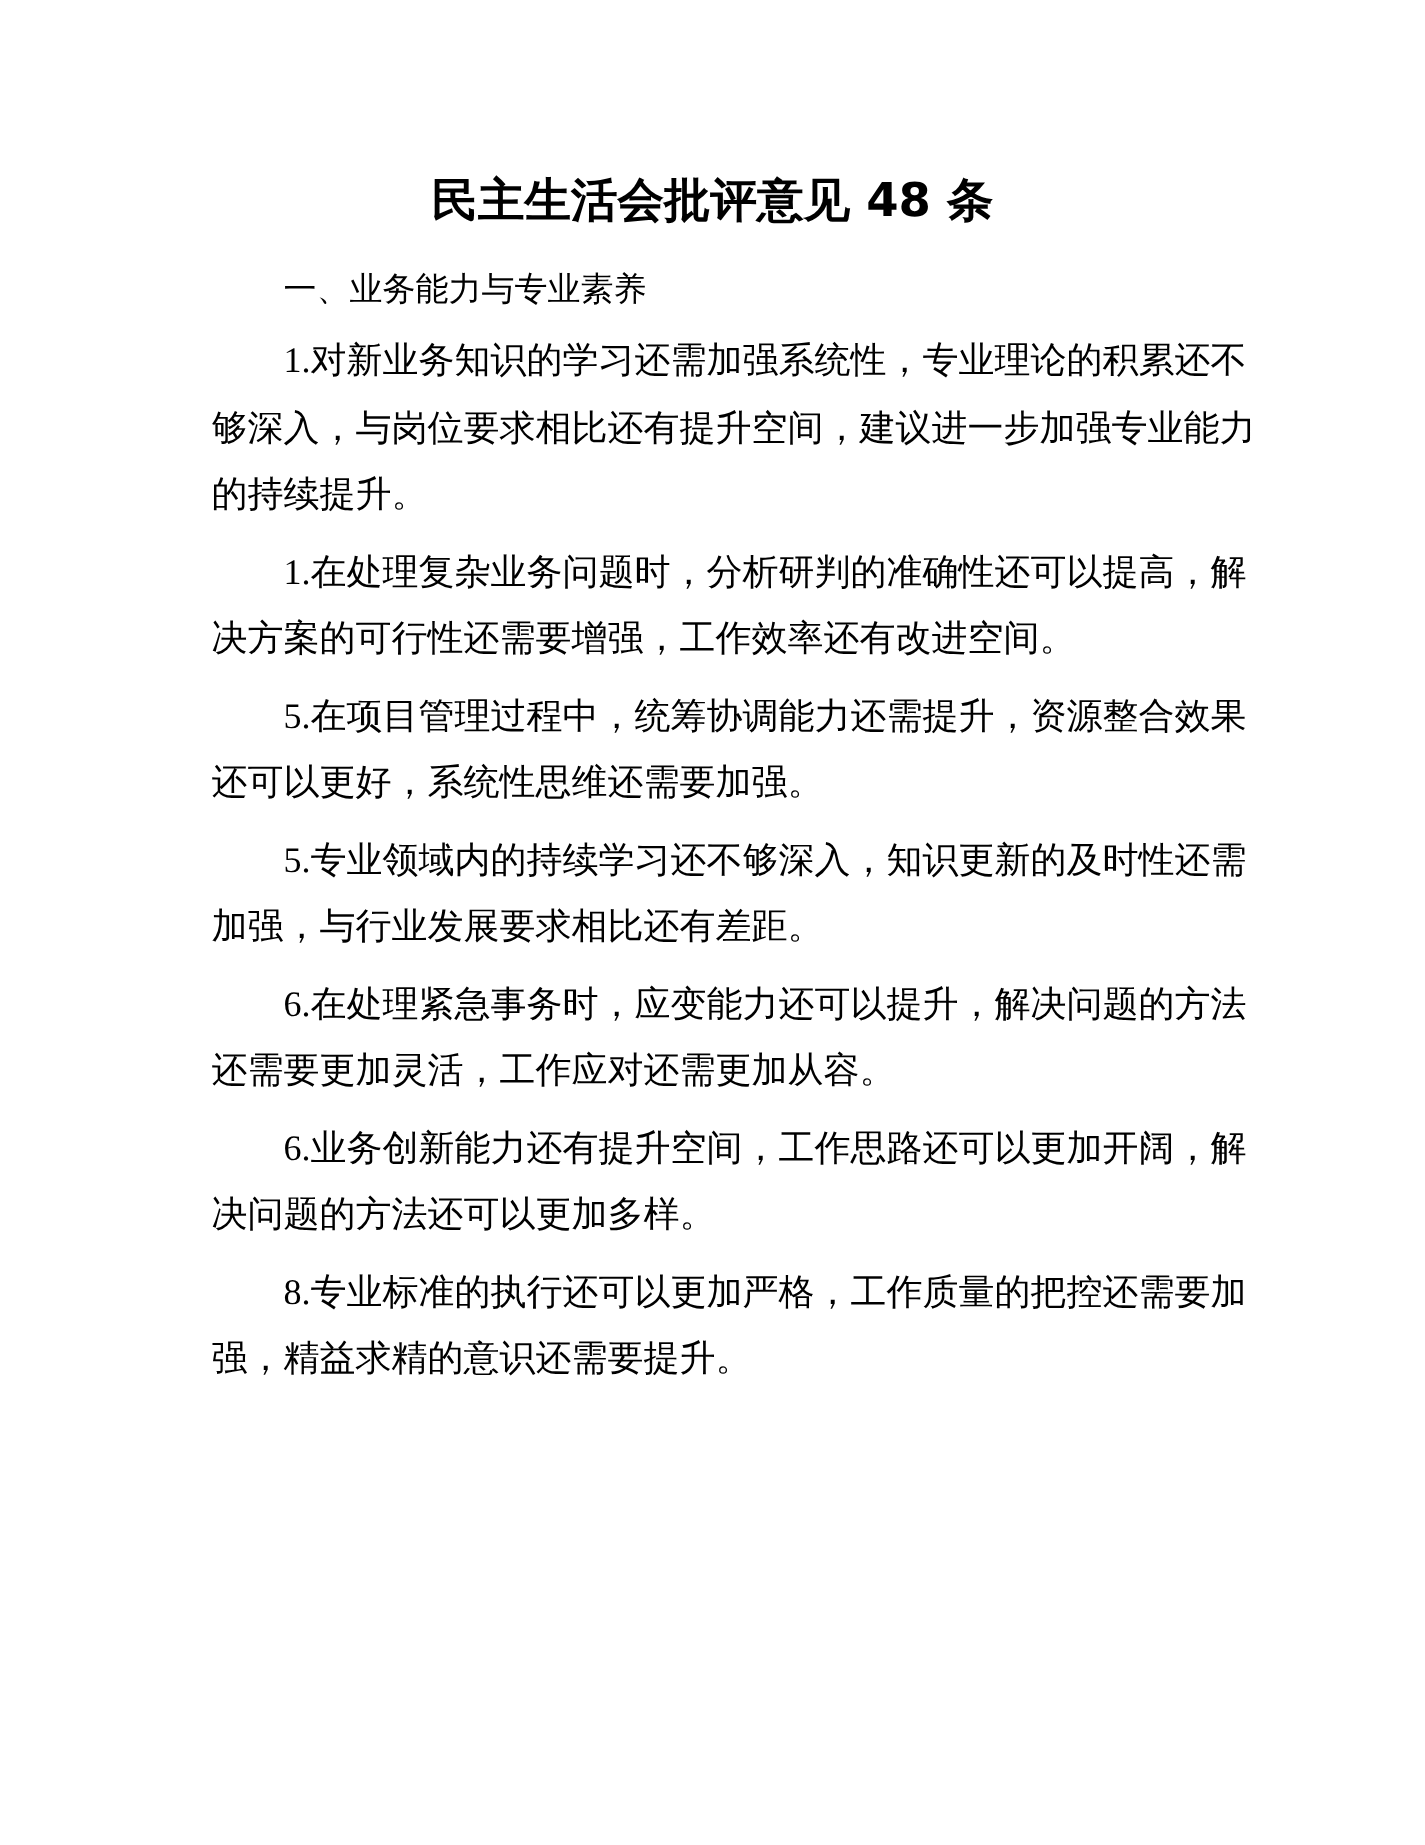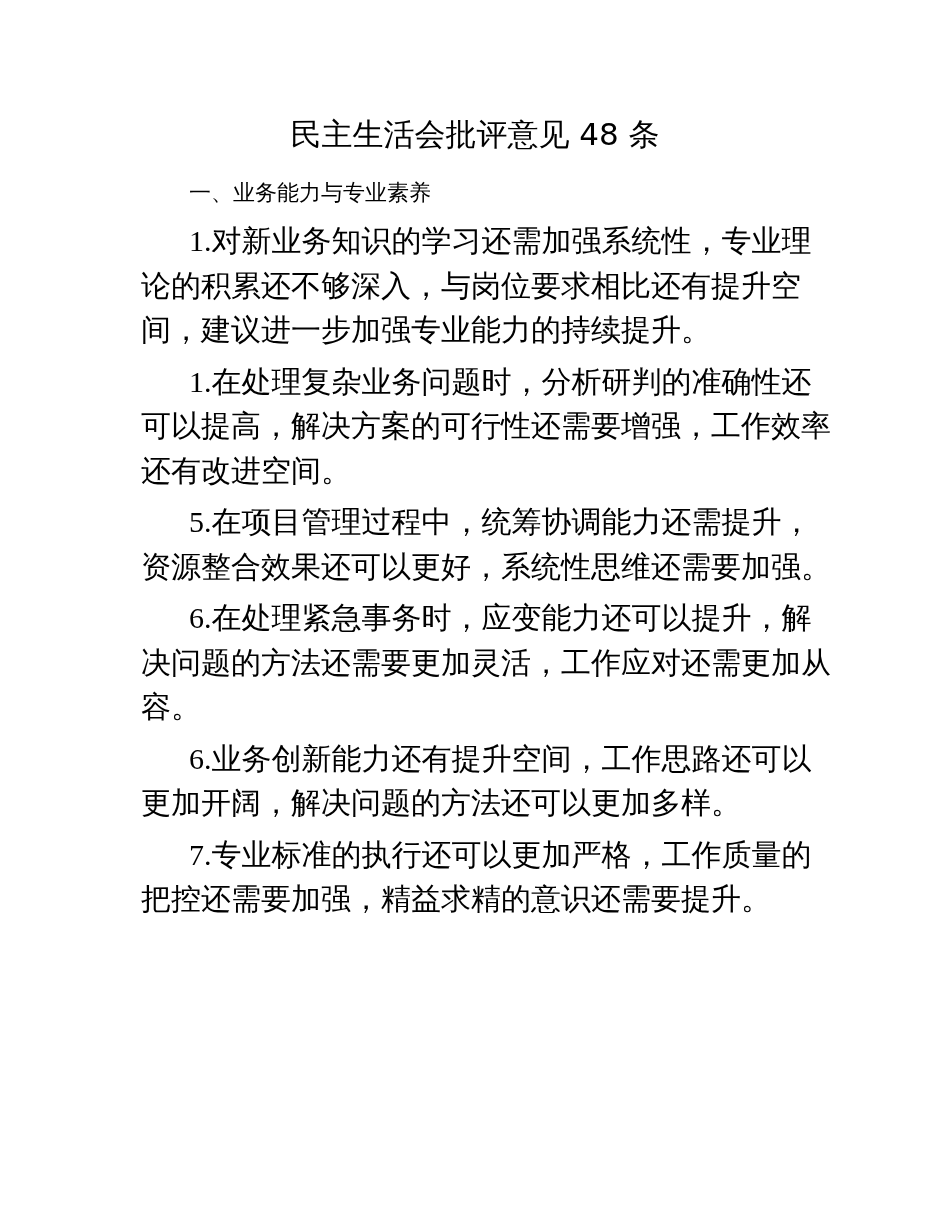--- a/index.html
+++ b/index.html
@@ -24,52 +24,54 @@
     }
     .title {
       position: absolute;
       top: 112px;
       left: 0;
       width: 950px;
       text-align: center;
       font-size: 31px;
       line-height: 44px;
       letter-spacing: 0px;
+      font-weight: bold;
     }
     .content {
       position: absolute;
       left: 141px;
       top: 170px;
       width: 700px;
       font-family: Liberation Serif, serif;
     }
     .section-heading {
       font-size: 22px;
       line-height: 45px;
       text-indent: 48px;
       margin: 0 0 4px 0;
     }
     .para {
-      font-size: 30px;
+      font-size: 24px;
       line-height: 44.5px;
       text-indent: 48px;
       margin: 0 0 7px 0;
       text-align: left;
       word-break: break-all;
     }
   </style>
 </head>
 <body>
 
 <div class="page">
   <div class="title">民主生活会批评意见 48 条</div>
 
   <div class="content">
     <div class="section-heading">一、业务能力与专业素养</div>
 
     <p class="para">1.对新业务知识的学习还需加强系统性，专业理论的积累还不够深入，与岗位要求相比还有提升空间，建议进一步加强专业能力的持续提升。</p>
     <p class="para">1.在处理复杂业务问题时，分析研判的准确性还可以提高，解决方案的可行性还需要增强，工作效率还有改进空间。</p>
     <p class="para">5.在项目管理过程中，统筹协调能力还需提升，资源整合效果还可以更好，系统性思维还需要加强。</p>
+    <p class="para">5.专业领域内的持续学习还不够深入，知识更新的及时性还需加强，与行业发展要求相比还有差距。</p>
     <p class="para">6.在处理紧急事务时，应变能力还可以提升，解决问题的方法还需要更加灵活，工作应对还需更加从容。</p>
     <p class="para">6.业务创新能力还有提升空间，工作思路还可以更加开阔，解决问题的方法还可以更加多样。</p>
-    <p class="para">7.专业标准的执行还可以更加严格，工作质量的把控还需要加强，精益求精的意识还需要提升。</p>
+    <p class="para">8.专业标准的执行还可以更加严格，工作质量的把控还需要加强，精益求精的意识还需要提升。</p>
   </div>
 </div>
 
 </body></html>

